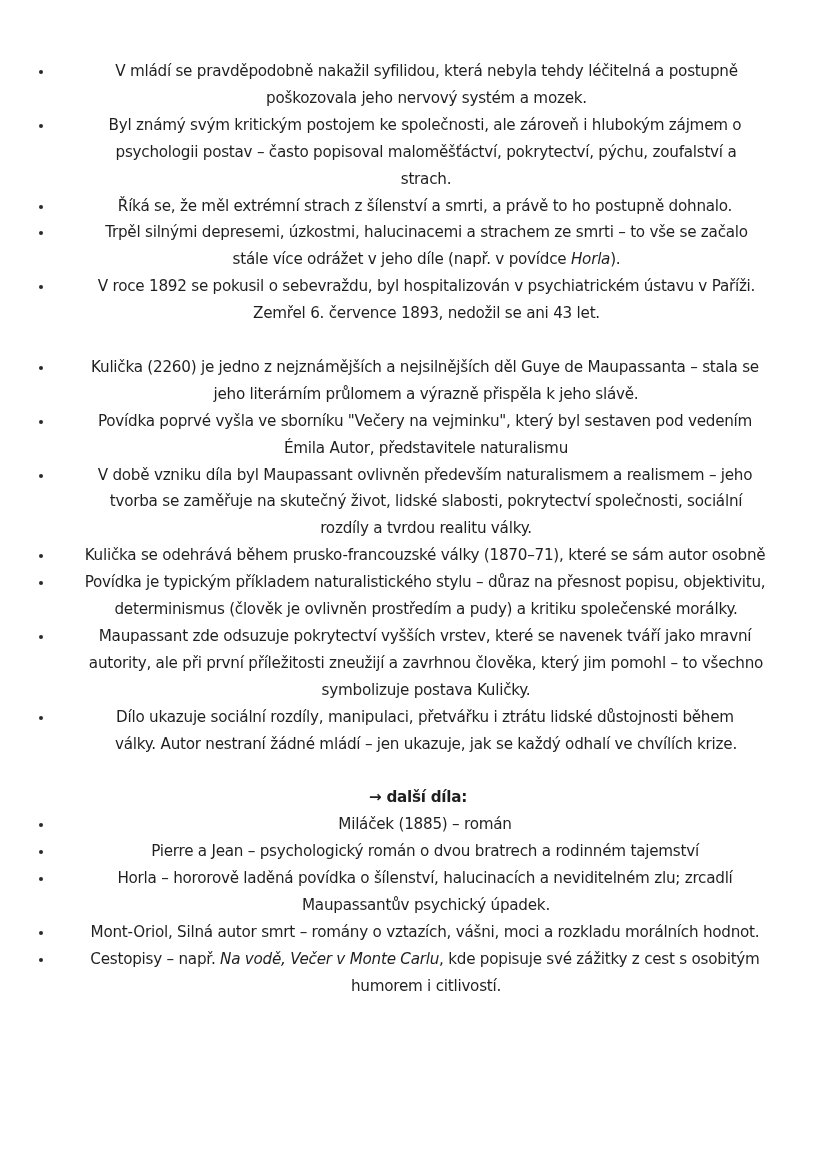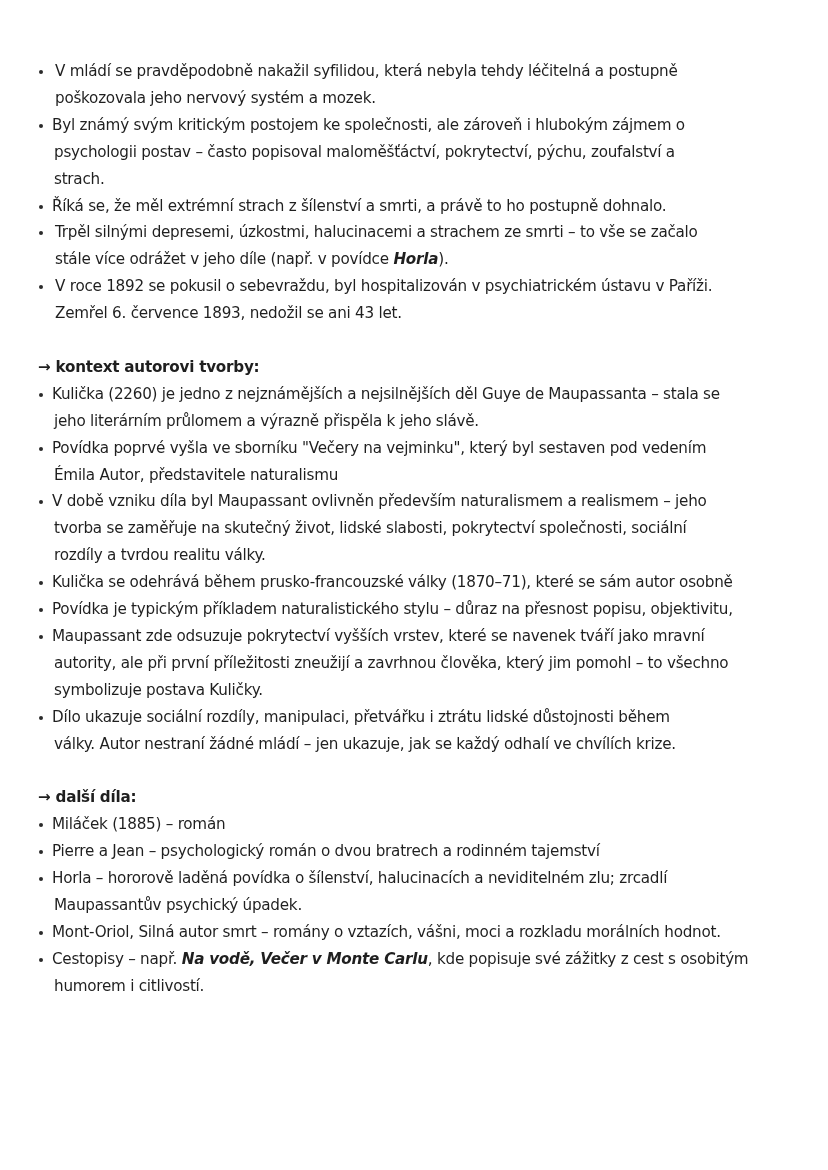--- a/index.html
+++ b/index.html
@@ -16,20 +16,21 @@
     color: #1f1f1f;
   }
   .page {
     position: absolute;
     left: 38px;
     top: 58px;
     width: 760px;
     font-size: 15.2px;
     line-height: 26.9px;
     letter-spacing: -0.25px;
+    text-align: center;
   }
   .item {
     position: relative;
     padding-left: 14px;
   }
   .item.sp { padding-left: 17px; }
   .bullet {
     position: absolute;
     left: 0;
     top: 0;
@@ -45,21 +46,21 @@
     border-radius: 50%;
     background: #2a2a2a;
   }
   .line { display: block; white-space: nowrap; }
   .cont { padding-left: 2px; }
   .gap { height: 26.9px; }
   .heading {
     font-weight: bold;
     white-space: nowrap;
   }
-  i { font-style: italic; font-weight: bold; }
+  i { font-style: italic; }
 </style>
 </head>
 <body>
 
 <div class="page">
 
   <div>
     <div class="item sp">
       <span class="bullet"></span>
       <span class="line">V mládí se pravděpodobně nakažil syfilidou, která nebyla tehdy léčitelná a postupně</span>
@@ -82,21 +83,20 @@
     </div>
     <div class="item sp">
       <span class="bullet"></span>
       <span class="line">V roce 1892 se pokusil o sebevraždu, byl hospitalizován v psychiatrickém ústavu v Paříži.</span>
       <span class="line">Zemřel 6. července 1893, nedožil se ani 43 let.</span>
     </div>
   </div>
 
   <div class="gap"></div>
 
-  <div class="heading">→ kontext autorovi tvorby:</div>
   <div>
     <div class="item">
       <span class="bullet"></span>
       <span class="line">Kulička (2260) je jedno z nejznámějších a nejsilnějších děl Guye de Maupassanta – stala se</span>
       <span class="line cont">jeho literárním průlomem a výrazně přispěla k jeho slávě.</span>
     </div>
     <div class="item">
       <span class="bullet"></span>
       <span class="line">Povídka poprvé vyšla ve sborníku "Večery na vejminku", který byl sestaven pod vedením</span>
       <span class="line cont">Émila Autor, představitele naturalismu</span>
@@ -107,20 +107,21 @@
       <span class="line cont">tvorba se zaměřuje na skutečný život, lidské slabosti, pokrytectví společnosti, sociální</span>
       <span class="line cont">rozdíly a tvrdou realitu války.</span>
     </div>
     <div class="item">
       <span class="bullet"></span>
       <span class="line">Kulička se odehrává během prusko-francouzské války (1870–71), které se sám autor osobně</span>
     </div>
     <div class="item">
       <span class="bullet"></span>
       <span class="line">Povídka je typickým příkladem naturalistického stylu – důraz na přesnost popisu, objektivitu,</span>
+      <span class="line cont">determinismus (člověk je ovlivněn prostředím a pudy) a kritiku společenské morálky.</span>
     </div>
     <div class="item">
       <span class="bullet"></span>
       <span class="line">Maupassant zde odsuzuje pokrytectví vyšších vrstev, které se navenek tváří jako mravní</span>
       <span class="line cont">autority, ale při první příležitosti zneužijí a zavrhnou člověka, který jim pomohl – to všechno</span>
       <span class="line cont">symbolizuje postava Kuličky.</span>
     </div>
     <div class="item">
       <span class="bullet"></span>
       <span class="line">Dílo ukazuje sociální rozdíly, manipulaci, přetvářku i ztrátu lidské důstojnosti během</span>

